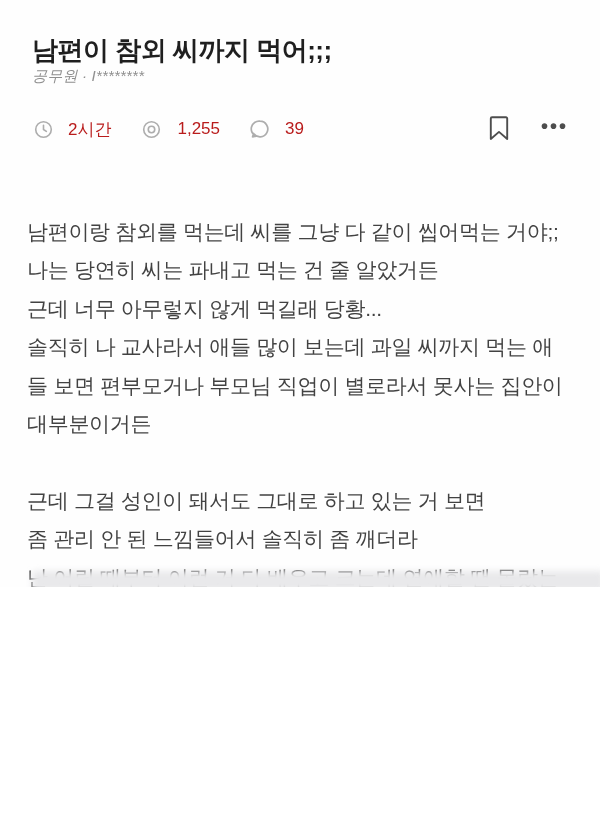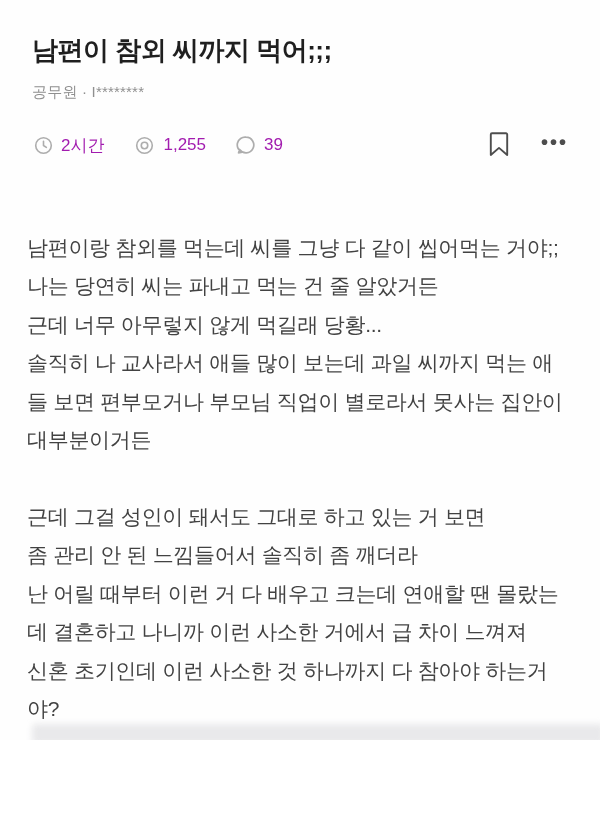--- a/index.html
+++ b/index.html
@@ -1,52 +1,52 @@
 <!DOCTYPE html>
 <html><head>
 <meta charset="utf-8">
 <style>
   * { margin: 0; padding: 0; box-sizing: border-box; }
   html, body { background: #ffffff; }
   .page {
     position: relative;
     width: 600px;
-    height: 740px;
+    height: 587px;
     background: #fefefe;
     font-family: "Liberation Sans", "DejaVu Sans", sans-serif;
     overflow: hidden;
     margin: 0 auto;
   }
   .header {
     padding: 34px 30px 0 32px;
   }
   .post-title {
     font-size: 26px;
     font-weight: 700;
     color: #1f1f1f;
     letter-spacing: -0.5px;
     line-height: 1.25;
   }
   .author-line {
-    margin-top: 16px;
     font-size: 15px;
     color: #8f8f8f;
     letter-spacing: 0.2px;
+    font-style: italic;
   }
   .stats-row {
     margin-top: 26px;
     padding: 0 30px 0 34px;
     display: flex;
     align-items: center;
   }
   .stat {
     display: flex;
     align-items: center;
-    gap: 8px;
-    color: #a21caf;
+    gap: 15px;
+    color: #b91c1c;
     font-size: 17px;
     margin-right: 30px;
   }
   .stat svg { display: block; }
   .stats-spacer { flex: 1; }
   .icon-btn {
     background: none;
     border: none;
     cursor: pointer;
     padding: 2px;

